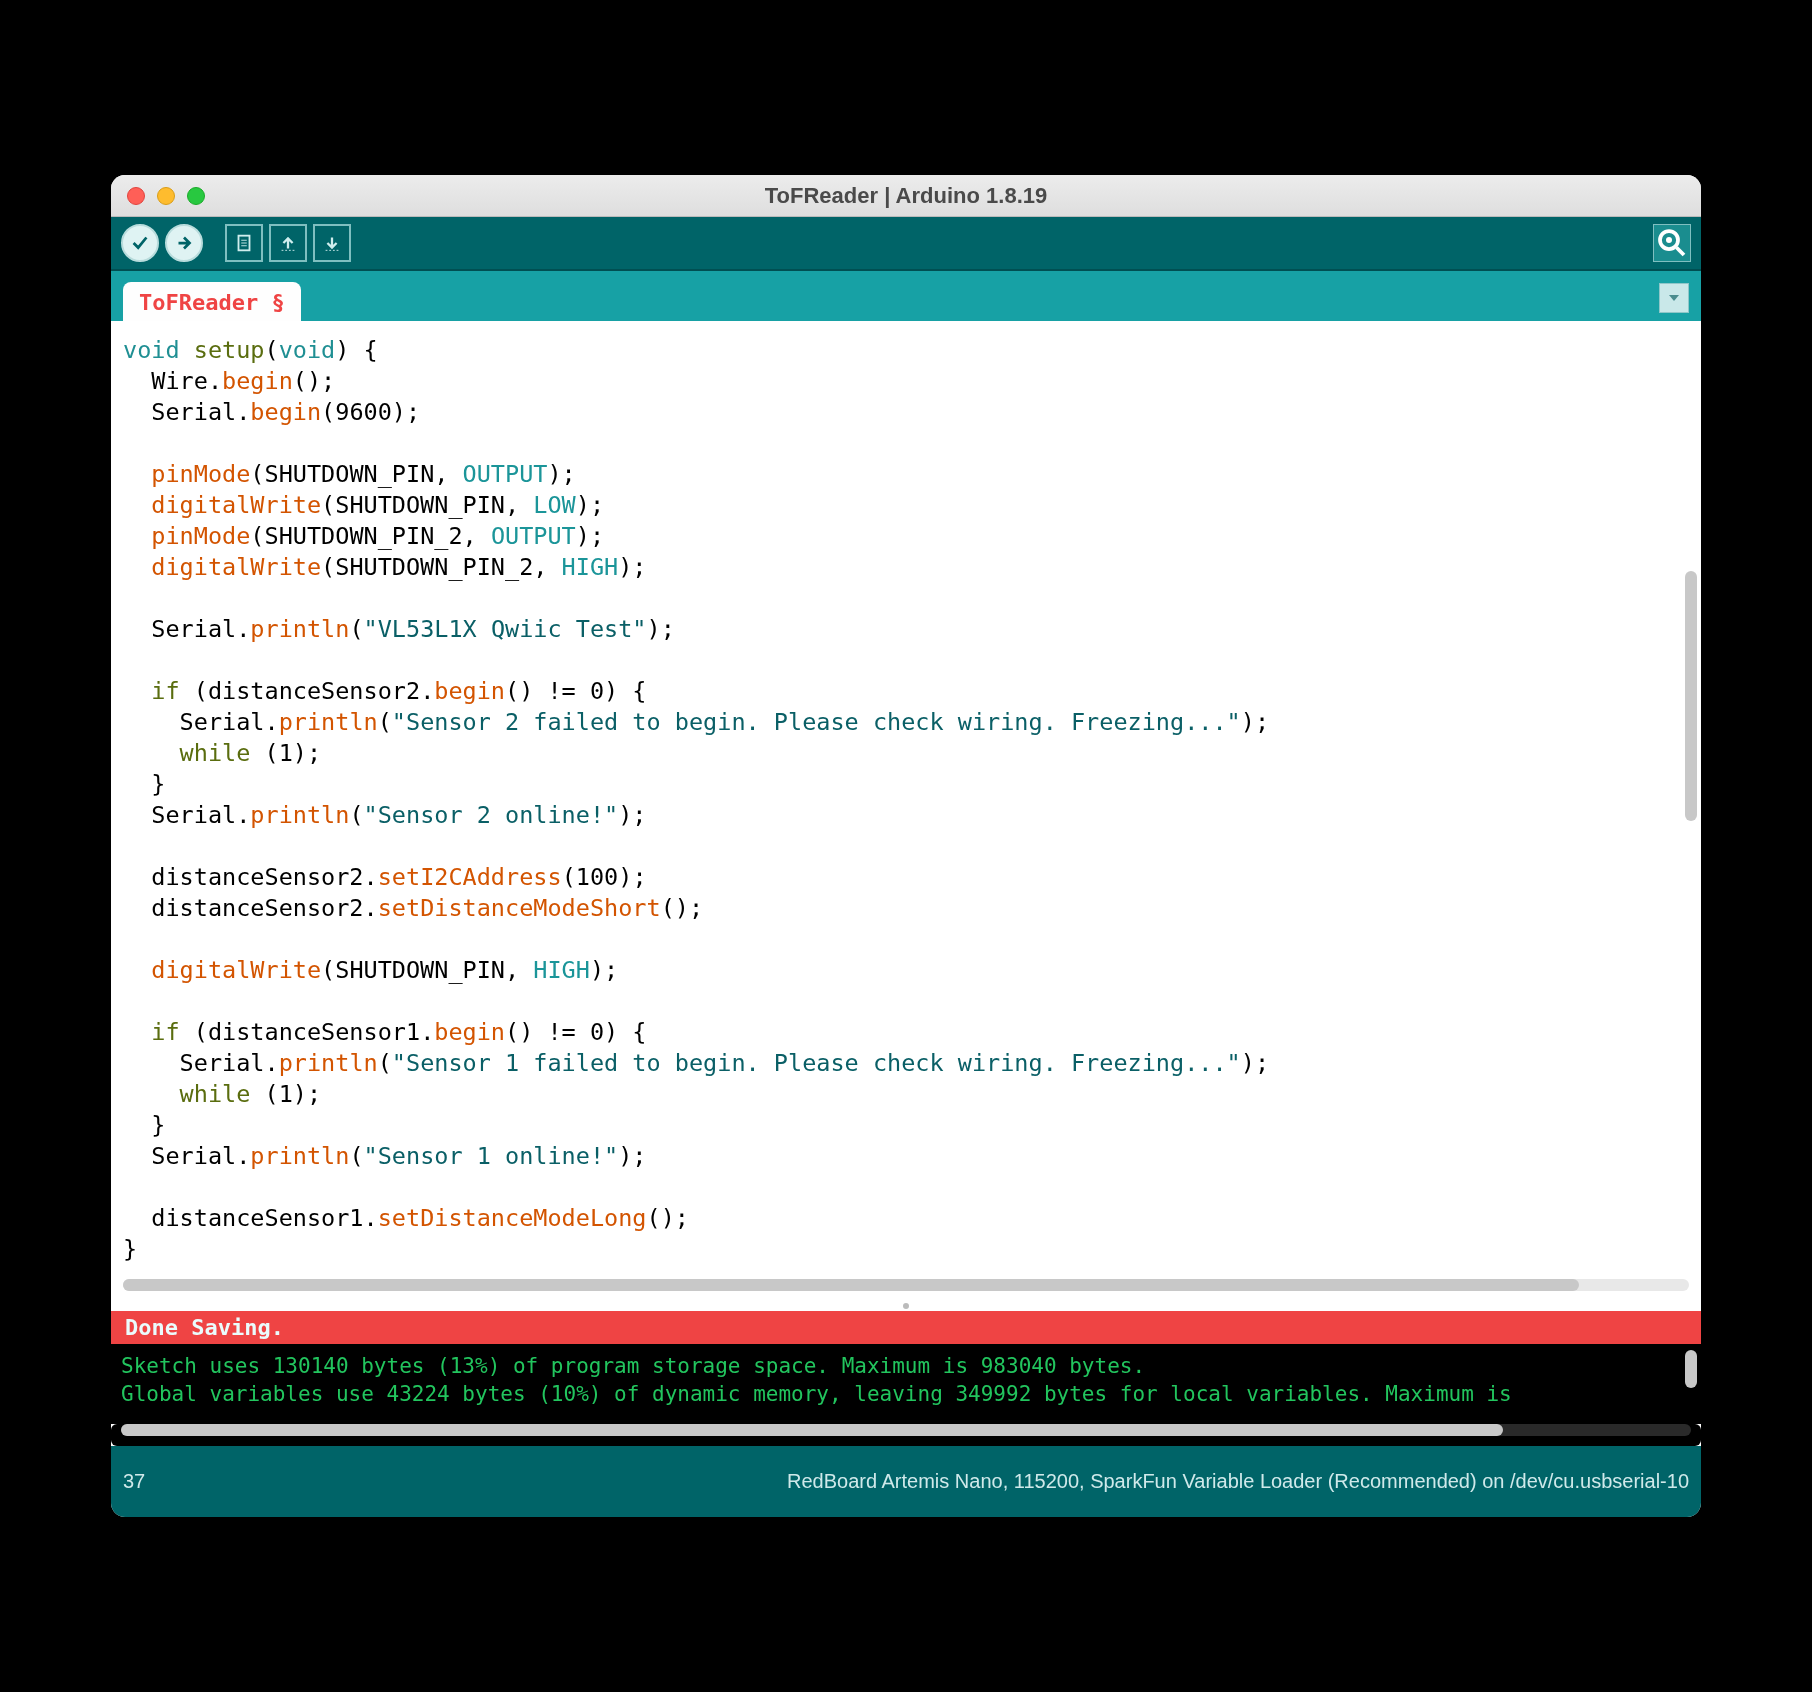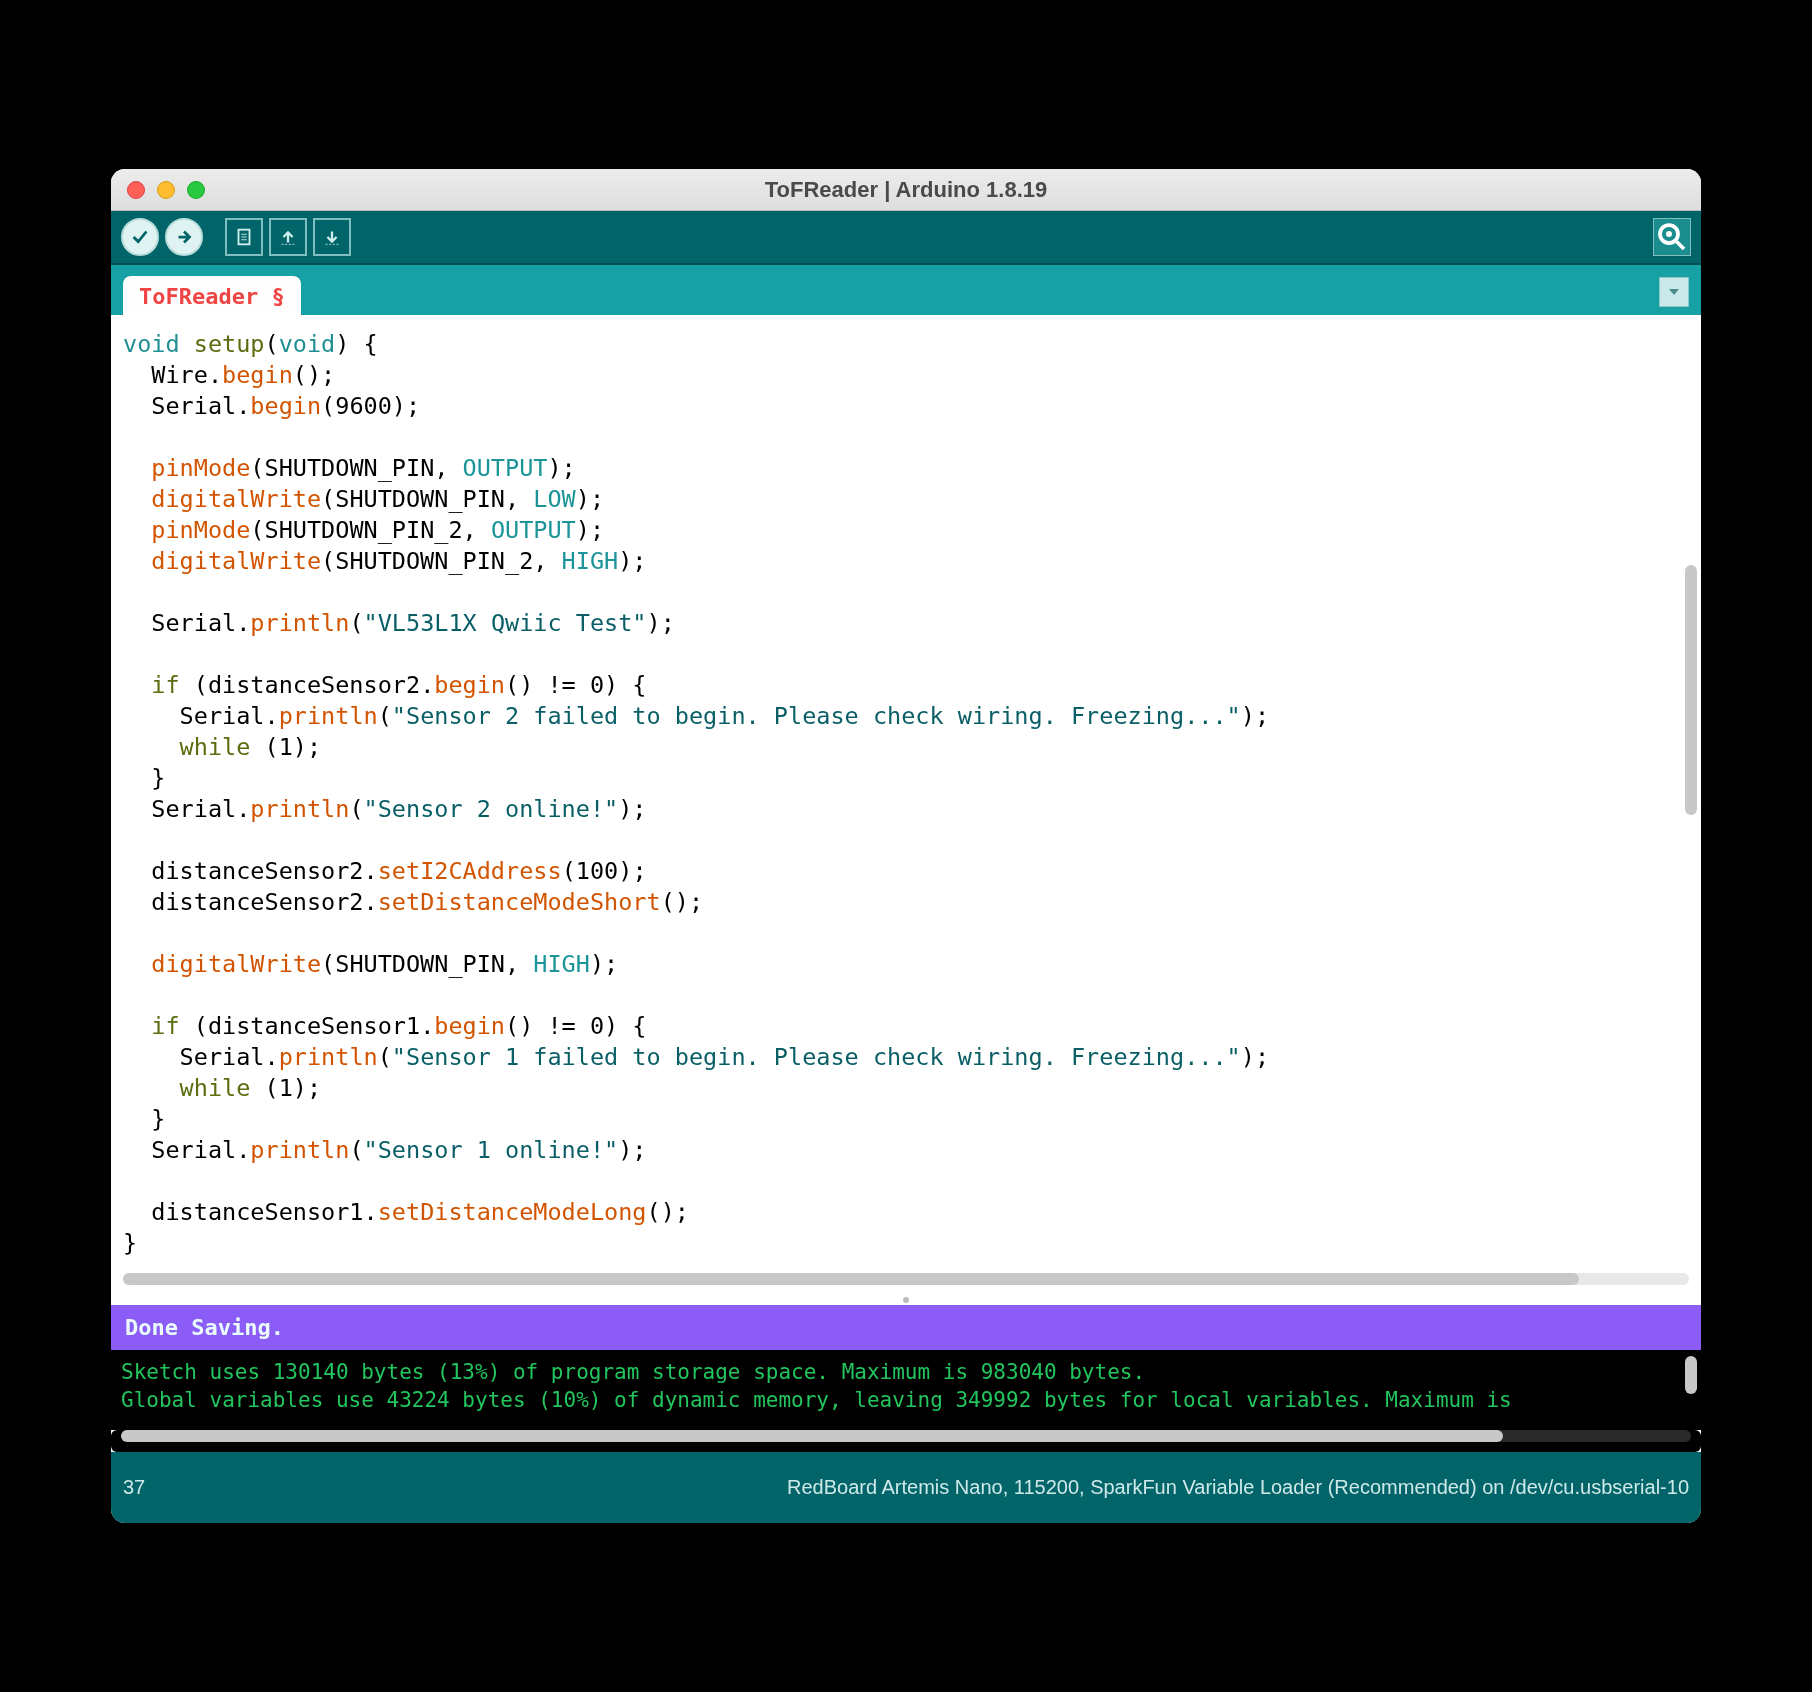--- a/index.html
+++ b/index.html
@@ -21,21 +21,21 @@
   .sq-btn svg, .circ-btn svg { width:22px; height:22px; }
   .serial-btn { width:38px; height:38px; background:#1a8d8f; display:flex; align-items:center; justify-content:center; cursor:pointer; border:1px solid #7fbfc0;}
   .tabbar { background:#17a1a5; height:50px; display:flex; align-items:flex-end; padding:0 12px; justify-content:space-between;}
   .tab { background:#fefefe; padding:8px 16px 6px 16px; border-radius:8px 8px 0 0; color:#ef4444; font-weight:600; font-size:22px; font-family:"Menlo","Consolas",monospace; }
   .tab-dd { width:30px; height:30px; background:#c9e8e9; display:flex; align-items:center; justify-content:center; margin-bottom:8px; border:1px solid #8fc7c9;}
   .editor { background:#fff; padding:14px 12px 0 12px; font-family:"Menlo","Consolas","DejaVu Sans Mono",monospace; font-size:23.5px; line-height:31px; white-space:pre; color:#000; position:relative; }
   .editor-wrap { position:relative; }
   .vscroll-track { position:absolute; right:4px; top:250px; width:12px; height:250px; background:#c8c8c8; border-radius:6px; }
   .hscroll { height:12px; margin:14px 12px 10px 12px; background:#e8e8e8; border-radius:6px; position:relative;}
   .hscroll-thumb { position:absolute; left:0; top:0; bottom:0; width:93%; background:#c8c8c8; border-radius:6px;}
-  .status { background:#8b5cf6; color:#eafcfd; padding:10px 14px; font-size:22px; font-weight:600; font-family:"Menlo","Consolas",monospace;}
+  .status { background:#ef4444; color:#eafcfd; padding:4px 14px; font-size:22px; font-weight:600; font-family:"Menlo","Consolas",monospace;}
   .console { background:#000; color:#22c55e; font-family:"Menlo","Consolas",monospace; font-size:21px; line-height:28px; padding:8px 10px 0 10px; white-space:pre; overflow:hidden; height:80px; position:relative;}
   .console-vscroll { position:absolute; right:4px; top:6px; width:12px; height:38px; background:#c8c8c8; border-radius:6px;}
   .console-hscroll { height:12px; margin:4px 10px 6px 10px; background:#2d2d2d; border-radius:6px; position:relative;}
   .console-hscroll .thumb{ position:absolute; left:0; top:0; bottom:0; width:88%; background:#c8c8c8; border-radius:6px;}
   .footer { background:#006468; color:#cfe9ea; display:flex; justify-content:space-between; padding:24px 12px; font-size:20px; font-family:-apple-system,Arial,sans-serif;}
   
   .k-type{color:#1f8f93;} 
   .k-fn{color:#5a6d0f;} 
   .k-const{ color:#1b9599;} 
   .k-ident{color:#000;text-align:center;}

